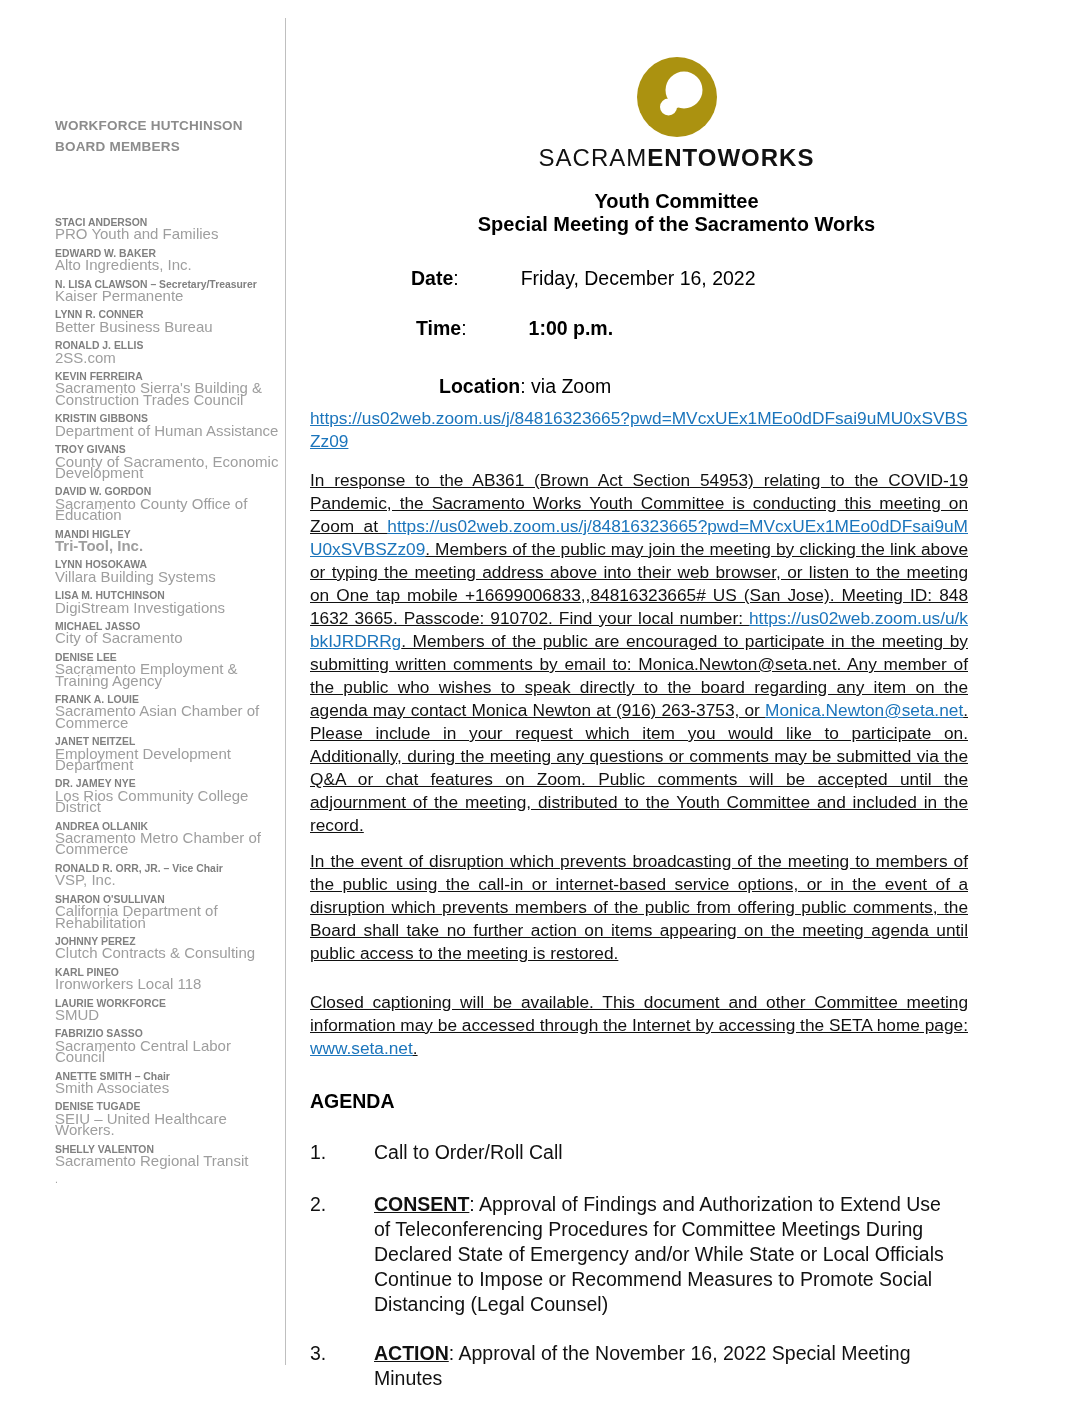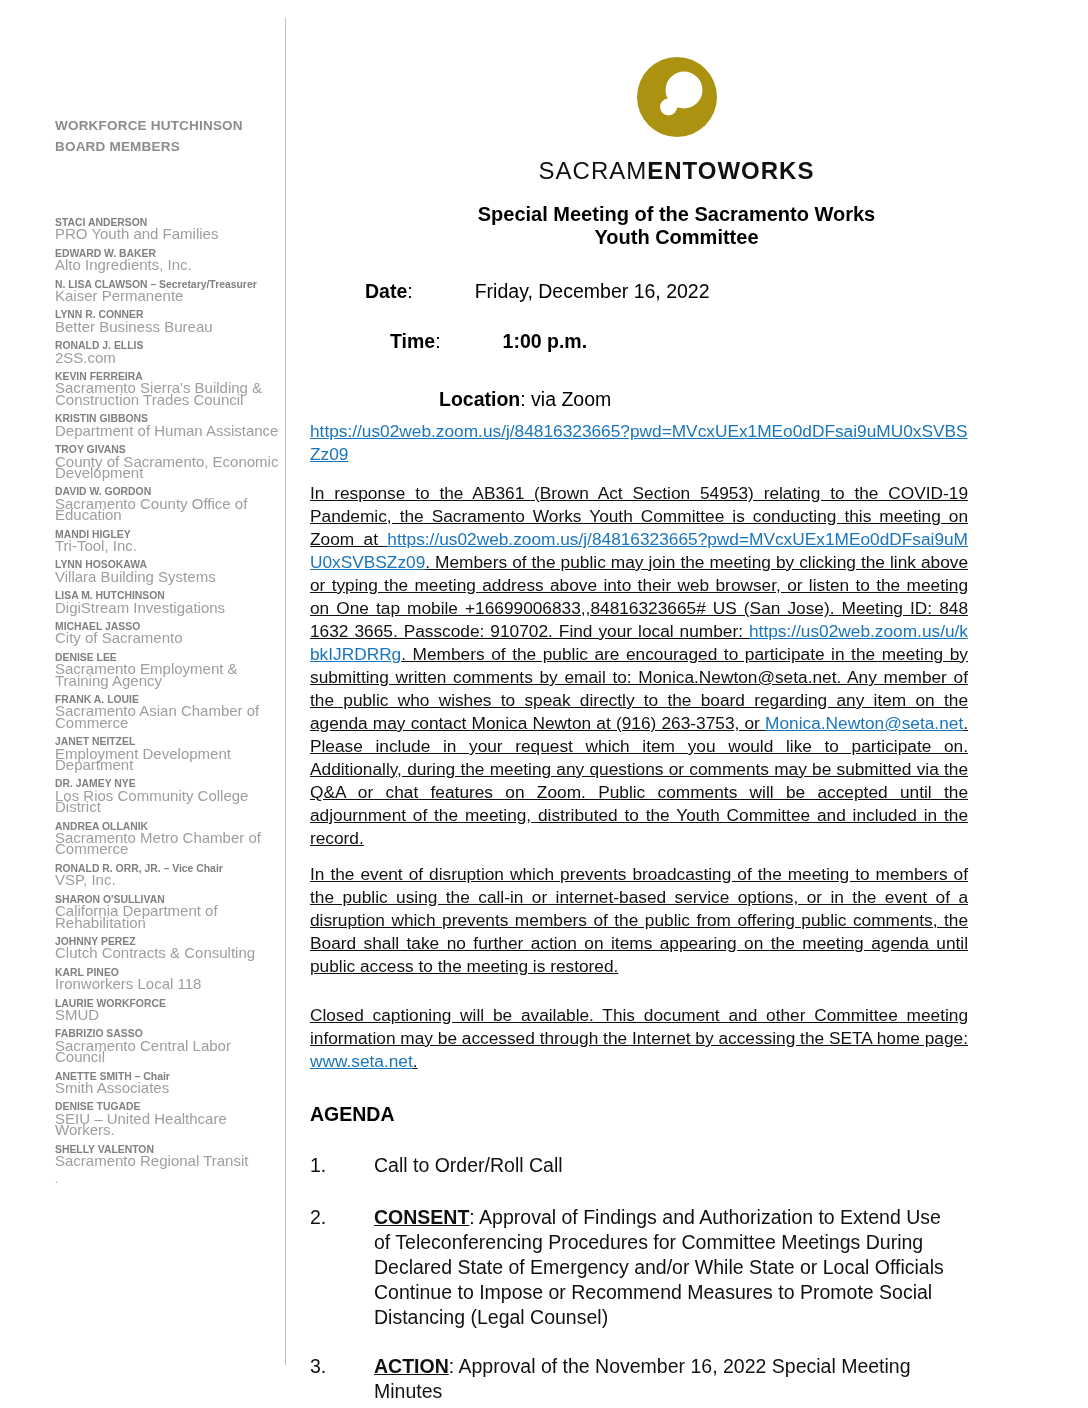--- a/index.html
+++ b/index.html
@@ -25,43 +25,43 @@
     color: #8c8c8c; letter-spacing: 0.2px;
     margin-bottom: 60px;
   }
   .member { margin-bottom: 8px; }
   .member-name {
     font-size: 10.4px; font-weight: bold; color: #808080; line-height: 11.4px;
   }
   .member-org {
     font-size: 15px; color: #9e9e9e; line-height: 11.4px;
   }
-  .member-org.bold { font-weight: normal; }
+  .member-org.bold { font-weight: bold; }
   .sidebar-footer-dot { font-size: 10.4px; color: #9e9e9e; margin-top: 4px; }
 
   
   .main {
     position: absolute; left: 310px; top: 0; width: 658px;
     padding-top: 57px;
   }
   .header-center { text-align: center; margin-left: 75px; }
   .logo { display: inline-block; width: 80px; height: 80px; }
   .brand {
-    margin-top: 16px;
+    margin-top: 3px;
     font-size: 24px; letter-spacing: 1px; color: #111;
   }
   .brand .seg-light { font-weight: normal; }
   .brand .seg-bold { font-weight: bold; }
   .doc-title {
     margin-top: 18px;
     font-size: 20px; font-weight: bold; line-height: 23px; color: #000;
   }
   .meta-row { font-size: 19.5px; color: #000; }
-  .meta-row.date { margin-top: 31px; margin-left: 55px; }
-  .meta-row.time { margin-top: 27px; margin-left: 80px; }
+  .meta-row.date { margin-top: 31px; margin-left: 101px; }
+  .meta-row.time { margin-top: 27px; margin-left: 106px; }
   .meta-row.location { margin-top: 35px; margin-left: 129px; }
   .meta-label { font-weight: bold; }
   .meta-gap { display: inline-block; width: 62px; }
   .meta-value { font-weight: normal; }
   .meta-value.bold { font-weight: bold; }
   .link { color: #1b75bc; text-decoration: underline; cursor: pointer; word-break: break-all; }
   .zoom-link-line { margin-top: 9px; font-size: 17.3px; line-height: 23px; }
   .body-par {
     font-size: 17.3px; line-height: 23px; text-align: justify;
     text-decoration: underline; color: #111;
@@ -232,22 +232,22 @@
 
   <div class="header-center">
     <svg class="logo" viewBox="0 0 80 80" aria-hidden="true">
       <circle cx="40" cy="40" r="40" fill="#ab9210"></circle>
       <circle cx="47" cy="33" r="18.5" fill="#ffffff"></circle>
       <circle cx="31.5" cy="50" r="8.5" fill="#ffffff"></circle>
       <path d="M 33 40 L 46 48 L 36 53 Z" fill="#ffffff"></path>
     </svg>
     <div class="brand"><span class="seg-light">SACRAM</span><span class="seg-bold">ENTO</span><span class="seg-bold">WORKS</span></div>
     <div class="doc-title">
+      <div>Youth Committee</div>
       <div>Special Meeting of the Sacramento Works</div>
-      <div>Youth Committee</div>
     </div>
   </div>
 
   <div class="meta-row date"><span class="meta-label">Date</span><span>:</span><span class="meta-gap"></span><span class="meta-value">Friday, December 16, 2022</span></div>
 
   <div class="meta-row time"><span class="meta-label">Time</span><span>:</span><span class="meta-gap"></span><span class="meta-value bold">1:00 p.m.</span></div>
 
   <div class="meta-row location"><span class="meta-label">Location</span><span>:</span><span class="meta-value"> via Zoom</span></div>
 
   <div class="zoom-link-line"><a class="link">https://us02web.zoom.us/j/84816323665?pwd=MVcxUEx1MEo0dDFsai9uMU0xSVBSZz09</a></div>

